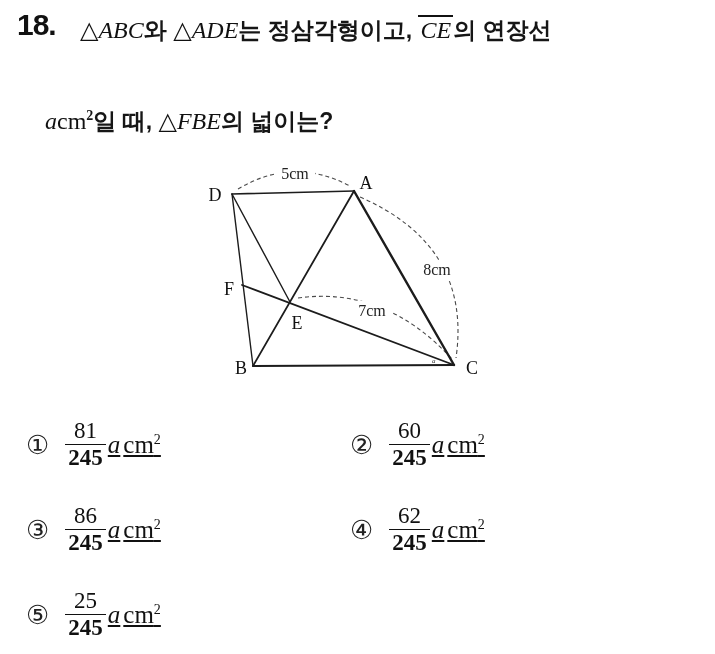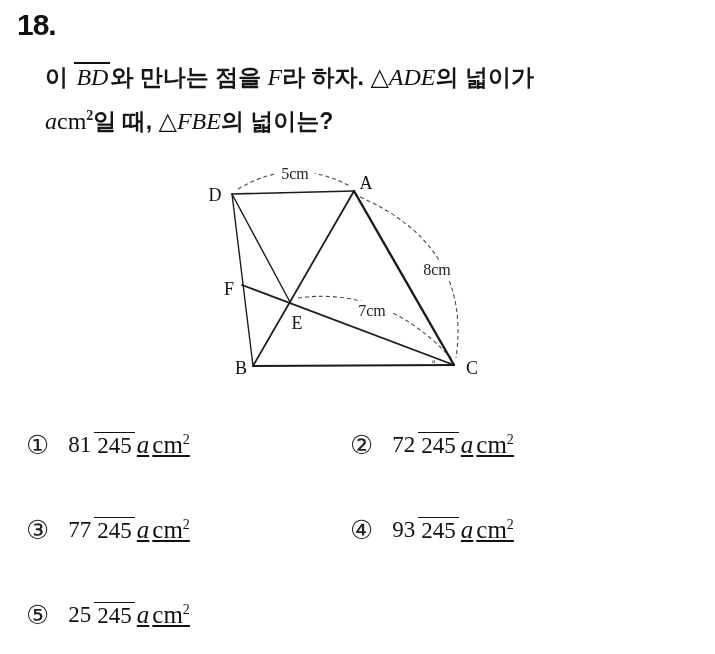--- a/index.html
+++ b/index.html
@@ -42,45 +42,45 @@
   
   .choice {
     position:absolute; display:flex; align-items:center;
     height:58px; cursor:default;
   }
   .cnum {
     font-size:26px; color:#222; margin-right:16px;
     font-family:"DejaVu Sans", sans-serif; font-weight:400;
   }
   .frac {
-    display:inline-flex; align-items:center;
+    display:inline-flex; flex-direction:column; align-items:center;
     font-family:"Liberation Serif", "DejaVu Serif", serif;
     font-size:23px; color:#111; line-height:1.08;
   }
-  .frac .den { border-top:1.7px solid #111; padding:1px 3px 0 3px; }
+  .frac .den { border-top:1.7px solid #111; padding:1px 3px 0 3px;font-weight:bold; }
   .frac .num { padding:0 3px; }
   .unit {
     font-family:"Liberation Serif", "DejaVu Serif", serif;
     font-size:25px; color:#111; margin-left:2px;text-decoration:underline;
   }
   .unit .coeff { font-style:italic; margin-right:3px; }
   .r1 { top:416px; } .r2 { top:501px; } .r3 { top:586px; }
   .c1 { left:26px; } .c2 { left:350px; }
 </style>
 </head>
 <body>
 
 <div class="page">
 
   <div class="pnum">18.</div>
 
+  <div class="stline l1">
+    <span class="math">△ABC</span><span>와 </span><span class="math">△ADE</span><span>는 정삼각형이고, </span><span class="math ov">CE</span><span>의 연장선</span>
+  </div>
 
-  <div class="stline l2">
-    <span>이 </span><span class="math ov">BD</span><span>와 만나는 점을 </span><span class="math">F</span><span>라 하자. </span><span class="math">△ADE</span><span>의 넓이가</span>
-  </div>
 
   <div class="stline l3">
     <span class="math">a</span><span class="math rm">cm</span><sup>2</sup><span>일 때, </span><span class="math">△FBE</span><span>의 넓이는?</span>
   </div>
 
   <svg class="fig" width="330" height="250" viewBox="0 0 330 250" font-family="Liberation Serif, DejaVu Serif, serif">
 
     <g stroke="#4a4a4a" stroke-width="1.1" fill="none" stroke-dasharray="4 3">
       <path d="M58,41 Q113,8 170,38"></path>
       <path d="M180,49 Q292,98 276,210"></path>
@@ -126,39 +126,39 @@
     <span class="frac">
       <span class="num">81</span>
       <span class="den">245</span>
     </span>
     <span class="unit"><span class="coeff">a</span><span>cm</span><sup>2</sup></span>
   </div>
 
   <div class="choice r1 c2">
     <span class="cnum">②</span>
     <span class="frac">
-      <span class="num">72</span>
+      <span class="num">60</span>
       <span class="den">245</span>
     </span>
     <span class="unit"><span class="coeff">a</span><span>cm</span><sup>2</sup></span>
   </div>
 
   <div class="choice r2 c1">
     <span class="cnum">③</span>
     <span class="frac">
-      <span class="num">77</span>
+      <span class="num">86</span>
       <span class="den">245</span>
     </span>
     <span class="unit"><span class="coeff">a</span><span>cm</span><sup>2</sup></span>
   </div>
 
   <div class="choice r2 c2">
     <span class="cnum">④</span>
     <span class="frac">
-      <span class="num">93</span>
+      <span class="num">62</span>
       <span class="den">245</span>
     </span>
     <span class="unit"><span class="coeff">a</span><span>cm</span><sup>2</sup></span>
   </div>
 
   <div class="choice r3 c1">
     <span class="cnum">⑤</span>
     <span class="frac">
       <span class="num">25</span>
       <span class="den">245</span>

